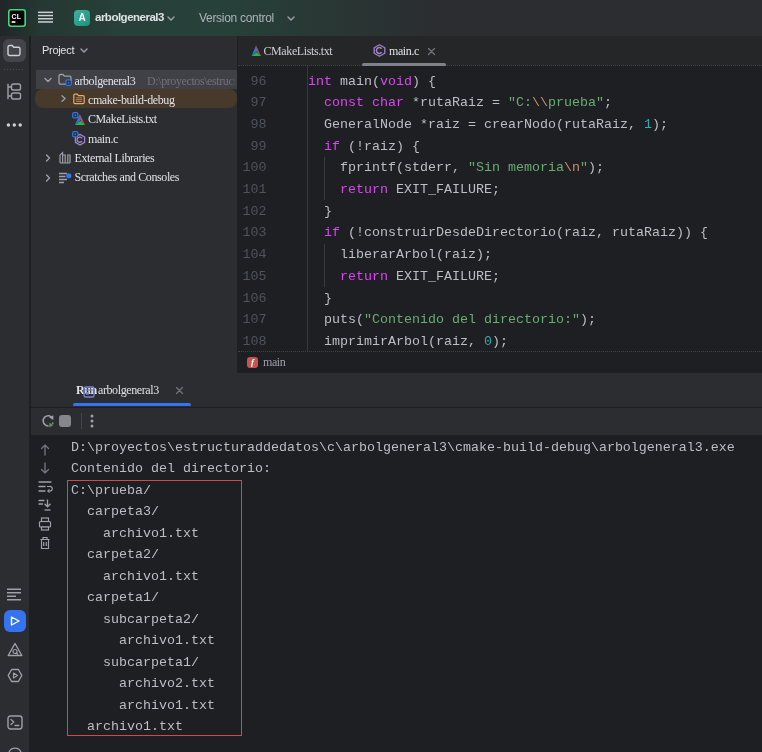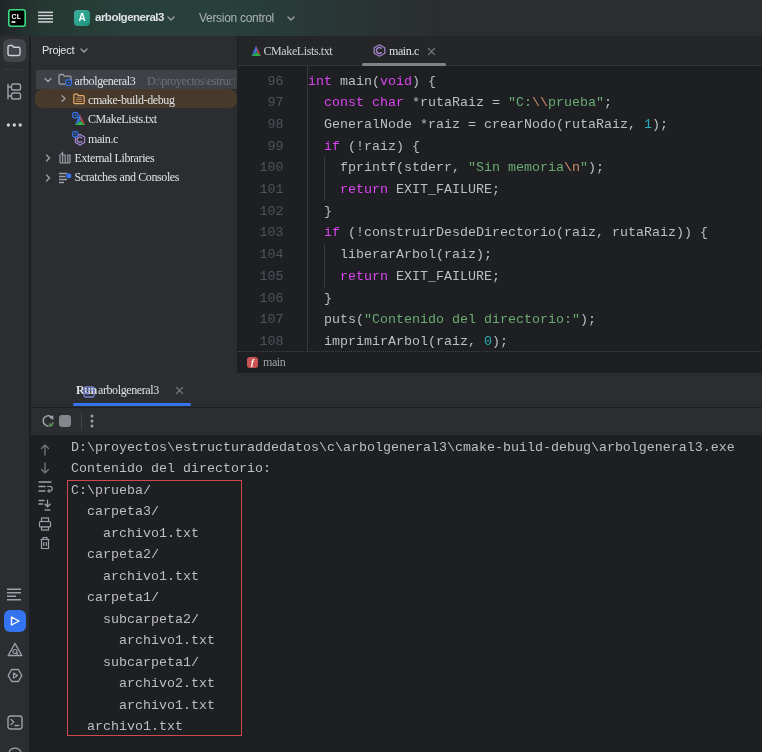--- a/index.html
+++ b/index.html
@@ -14,21 +14,21 @@
   background:linear-gradient(90deg,#212528 0px,#253831 40px,#27413a 130px,#27403a 230px,#293634 340px,#2b2d30 440px); }
 
 #actbar { left:0; top:36px; width:30px; height:716px; background:#2B2D30; border-right:1px solid #1E1F22; }
 
 #project { left:31px; top:36px; width:206px; height:337px; background:#2B2D30; }
 .row { position:absolute; left:5px; width:201px; height:19.4px; }
 .rowtext { position:absolute; top:50%; transform:translateY(-50%); white-space:nowrap; }
 
 #tabbar { left:238px; top:36px; width:524px; height:30px; background:#242628; border-bottom:1px dotted #404346; }
 #editor { left:238px; top:66px; width:524px; height:285px; background:#1E1F22; }
-#gutter { position:absolute; left:17px; top:4.5px; width:28.5px; text-align:right; color:#4E535B; line-height:21.7px; }
+#gutter { position:absolute; left:0; top:4.5px; width:28.5px; text-align:right; color:#4E535B; line-height:21.7px; }
 #code { position:absolute; left:70px; top:4.5px; line-height:21.7px; color:#BCBEC4; white-space:pre; }
 .k { color:#d946ef; } .s { color:#6AAB73; } .e { color:#CF8E6D; } .n { color:#2AACB8; }
 #crumbs { left:238px; top:351px; width:524px; height:22px; background:#1E1F22; border-top:1px dotted #404346; }
 
 #runhead { left:31px; top:373px; width:731px; height:62px; background:#2B2D30; }
 #console { left:31px; top:435px; width:731px; height:341px; background:#1E1F22; }
 #conout { position:absolute; left:40px; top:1.5px; line-height:21.5px; color:#BCBEC4; white-space:pre; }
 #redbox { position:absolute; left:36px; top:45px; width:175px; height:256px; border:1px solid #CE4B4B; }
 </style>
 </head>

